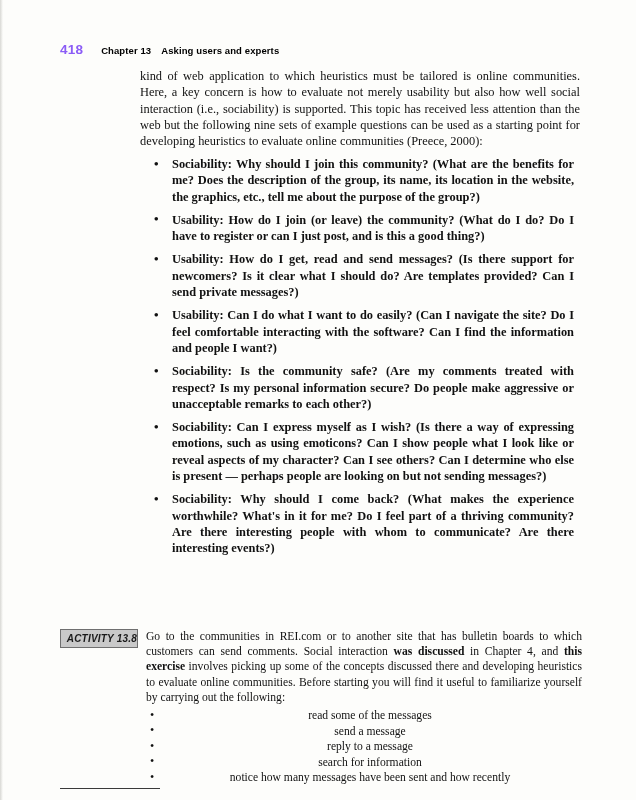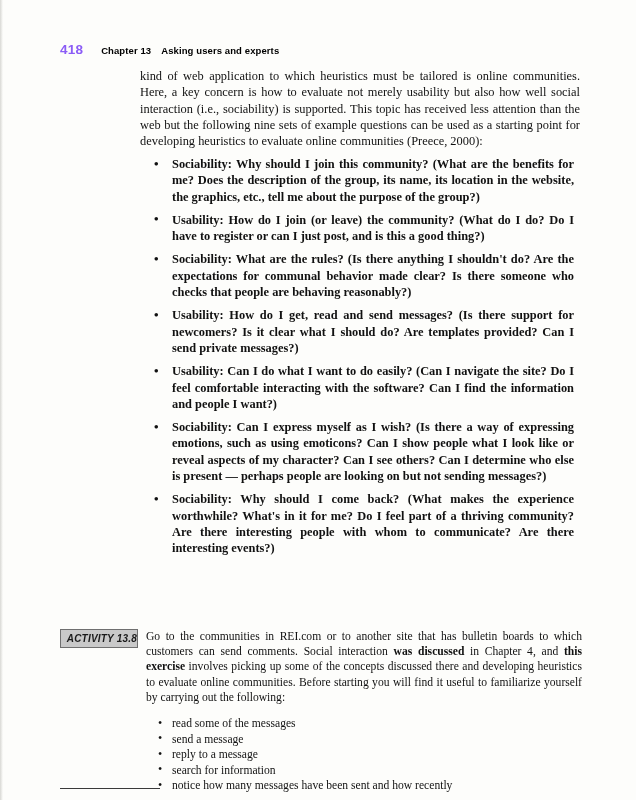--- a/index.html
+++ b/index.html
@@ -150,22 +150,23 @@
 
   
   .activity-list {
     position: absolute;
     left: 146px;
     top: 708px;
     width: 430px;
   }
   ul.sub-list {
     list-style: none;
-    margin: 8px;
+    margin: 0;
     padding: 0;
+    text-align: center;
   }
   ul.sub-list > li {
     position: relative;
     padding-left: 18px;
     font-size: 11.6px;
     line-height: 15.6px;
   }
   ul.sub-list > li::before {
     content: "\2022";
     position: absolute;
@@ -206,23 +207,23 @@
   </div>
 
   <div class="body-block">
     <p class="para">kind of web application to which heuristics must be tailored is online communities. Here, a key concern is how to evaluate not merely usability but also how well social interaction (i.e., sociability) is supported. This topic has received less attention than the web but the following nine sets of example questions can be used as a starting point for developing heuristics to evaluate online communities (Preece, 2000):</p>
   </div>
 
   <div class="bullets">
     <ul class="bullet-list">
       <li>Sociability: Why should I join this community? (What are the benefits for me? Does the description of the group, its name, its location in the website, the graphics, etc., tell me about the purpose of the group?)</li>
       <li>Usability: How do I join (or leave) the community? (What do I do? Do I have to register or can I just post, and is this a good thing?)</li>
-      <li>Sociability: What are the rules? (Is there anything I shouldn't do? Are the expectations for communal behavior made clear? Is there someone who checks that people are behaving reasonably?)</li>
       <li>Usability: How do I get, read and send messages? (Is there support for newcomers? Is it clear what I should do? Are templates provided? Can I send private messages?)</li>
       <li>Usability: Can I do what I want to do easily? (Can I navigate the site? Do I feel comfortable interacting with the software? Can I find the information and people I want?)</li>
+      <li>Sociability: Is the community safe? (Are my comments treated with respect? Is my personal information secure? Do people make aggressive or unacceptable remarks to each other?)</li>
       <li>Sociability: Can I express myself as I wish? (Is there a way of expressing emotions, such as using emoticons? Can I show people what I look like or reveal aspects of my character? Can I see others? Can I determine who else is present — perhaps people are looking on but not sending messages?)</li>
       <li class="no-bullet">Sociability: Why should I come back? (What makes the experience worthwhile? What's in it for me? Do I feel part of a thriving community? Are there interesting people with whom to communicate? Are there interesting events?)</li>
     </ul>
   </div>
 
   <div class="activity-wrap">
     <div class="activity-tag">
       <span>ACTIVITY 13.8</span>
     </div>
     <div class="activity-text"><span>Go to the communities in REI.com or to another site that has bulletin boards to which customers can send comments. Social interaction </span><span class="bold">was discussed</span><span> in Chapter 4, and </span><span class="bold">this exercise</span><span> involves picking up some of the concepts discussed there and developing heuristics to evaluate online communities. Before starting you will find it useful to familiarize yourself by carrying out the following:</span></div>

